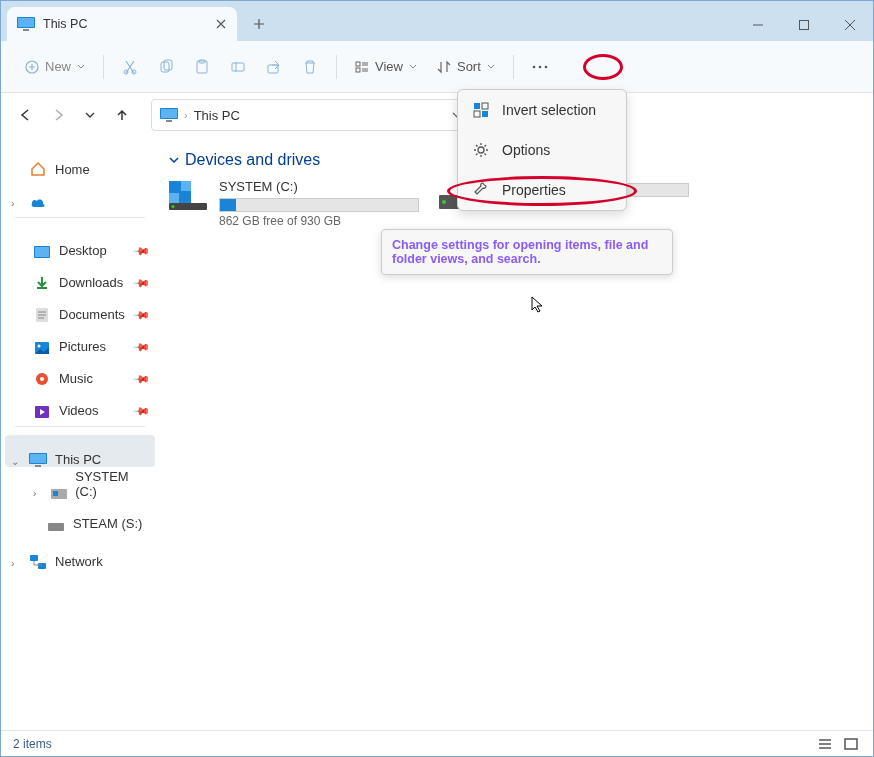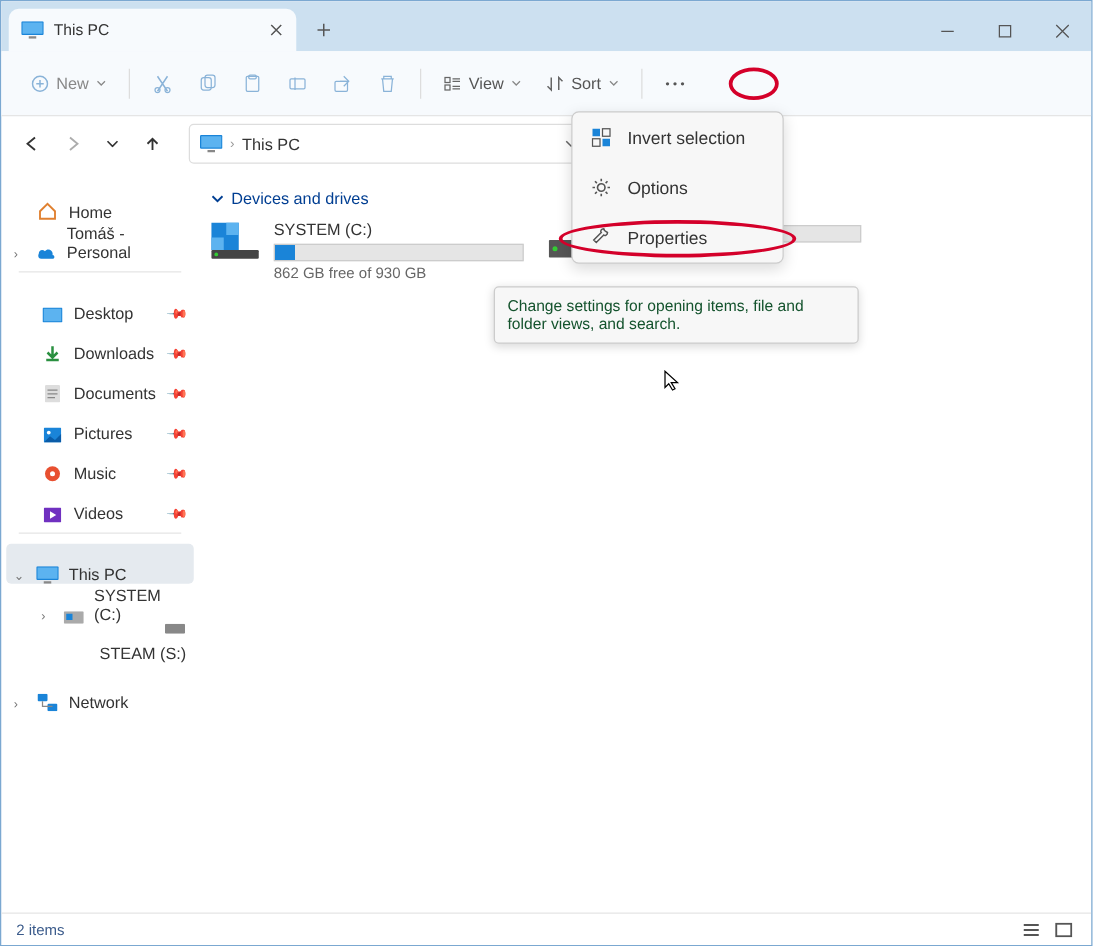--- a/index.html
+++ b/index.html
@@ -23,42 +23,42 @@
 .navbtn { width: 30px; height: 30px; display: flex; align-items: center; justify-content: center; color: #555; cursor: pointer; border-radius: 4px; }
 .addrbar { flex: 0 0 320px; height: 32px; border: 1px solid #ddd; border-radius: 4px; display: flex; align-items: center; padding: 0 8px; margin-left: 12px; }
 .addrbar .sep { color: #999; margin: 0 6px; font-size: 11px; }
 .addrbar .seg { font-size: 13px; color: #333; }
 
 .body { display: flex; height: calc(100% - 40px - 52px - 44px - 26px); }
 .sidebar { width: 158px; padding: 8px 4px; overflow-y: auto; }
 .side-item { height: 32px; display: flex; align-items: flex-end; padding: 0 6px; gap: 8px; font-size: 13px; color: #333; border-radius: 4px; cursor: pointer; }
 .side-item.selected { background: #e5eaef; }
 .side-item.indent1 { padding-left: 28px; }
-.side-item.indent2 { padding-left: 42px; flex-direction: column; }
+.side-item.indent2 { padding-left: 42px; }
 .side-chevron { width: 10px; color: #777; font-size: 10px; }
 .side-icon { width: 18px; display: flex; align-items: center; justify-content: center; }
 .side-pin { margin-left: auto; color: #bbb; font-size: 11px; transform: rotate(45deg); }
 .side-divider { height: 1px; background: #e5e5e5; margin: 8px 10px; }
 
 .content { flex: 1; padding: 10px 10px; position: relative; }
-.section-header { display: flex; align-items: center; gap: 6px; color: #003e92; font-size: 13px; margin: 4px 0 10px 0; cursor: pointer; }
+.section-header { display: flex; align-items: center; gap: 6px; color: #003e92; font-size: 16px; margin: 4px 0 10px 0; cursor: pointer; }
 .drives { display: flex; gap: 20px; flex-wrap: wrap; }
 .drive { width: 250px; display: flex; gap: 10px; }
 .drive-icon { width: 40px; height: 28px; margin-top: 2px; }
 .drive-info { flex: 1; }
 .drive-name { font-size: 13px; color: #333; margin-bottom: 4px; }
 .drive-bar { height: 14px; background: #e5e5e5; border: 1px solid #ccc; position: relative; margin-bottom: 2px; }
 .drive-fill { height: 100%; background: #1a84d8; }
 .drive-free { font-size: 12px; color: #666; }
 
 .menu { position: absolute; left: 456px; top: 88px; width: 170px; background: #f7f7f7; border: 1px solid #ccc; border-radius: 6px; box-shadow: 0 4px 12px rgba(0,0,0,0.15); z-index: 10; padding: 0 0; }
 .menu-item { height: 40px; display: flex; align-items: center; padding: 0 14px; gap: 12px; font-size: 14px; color: #333; cursor: pointer; }
 .menu-icon { width: 18px; display: flex; align-items: center; justify-content: center; color: #555; }
 
-.tooltip { position: absolute; left: 394px; top: 228px; width: 292px; background: #f7f7f7; border: 1px solid #ccc; border-radius: 4px; box-shadow: 0 2px 8px rgba(0,0,0,0.15); padding: 8px 10px; font-size: 12.5px; color: #14532d; z-index: 11; }
+.tooltip { position: absolute; left: 380px; top: 228px; width: 292px; background: #f7f7f7; border: 1px solid #ccc; border-radius: 4px; box-shadow: 0 2px 8px rgba(0,0,0,0.15); padding: 8px 10px; font-size: 12.5px; color: #8b5cf6; z-index: 11; font-weight: bold; }
 
 .statusbar { position: absolute; bottom: 0; left: 0; right: 0; height: 26px; border-top: 1px solid #e5e5e5; display: flex; align-items: center; padding: 0 12px; font-size: 12px; color: #3b5b8b; }
 .status-right { margin-left: auto; display: flex; gap: 6px; }
 .status-btn { width: 20px; height: 18px; display: flex; align-items: center; justify-content: center; color: #555; cursor: pointer; }
 
 .highlight-circle { position: absolute; border: 3px solid #d4002a; border-radius: 50%; pointer-events: none; z-index: 20; }
 .hc1 { left: 582px; top: 53px; width: 40px; height: 26px; }
 .hc2 { left: 446px; top: 175px; width: 190px; height: 30px; }
 
 .cursor { position: absolute; left: 530px; top: 295px; z-index: 30; pointer-events: none; }
@@ -238,21 +238,20 @@
         </span>
       <span>Home</span>
     </div>
     <div class="side-item">
       <span class="side-chevron">›</span>
       <span class="side-icon">
           <svg width="16" height="12">
             <path d="M4 10C2 10 1 8 2 6C2 3 5 2 7 4C9 1 14 3 13 7C15 7 15 10 13 10Z" fill="#1a84d8"></path>
           </svg>
         </span>
-      <span>Tomáš - Personal</span>
     </div>
     <div class="side-divider"></div>
 
     <div class="side-item indent1">
       <span class="side-icon">
           <svg width="16" height="12">
             <rect width="16" height="12" rx="1" fill="#1a84d8"></rect>
             <rect x="1" y="1" width="14" height="10" fill="#5cb3f0"></rect>
           </svg>
         </span>

